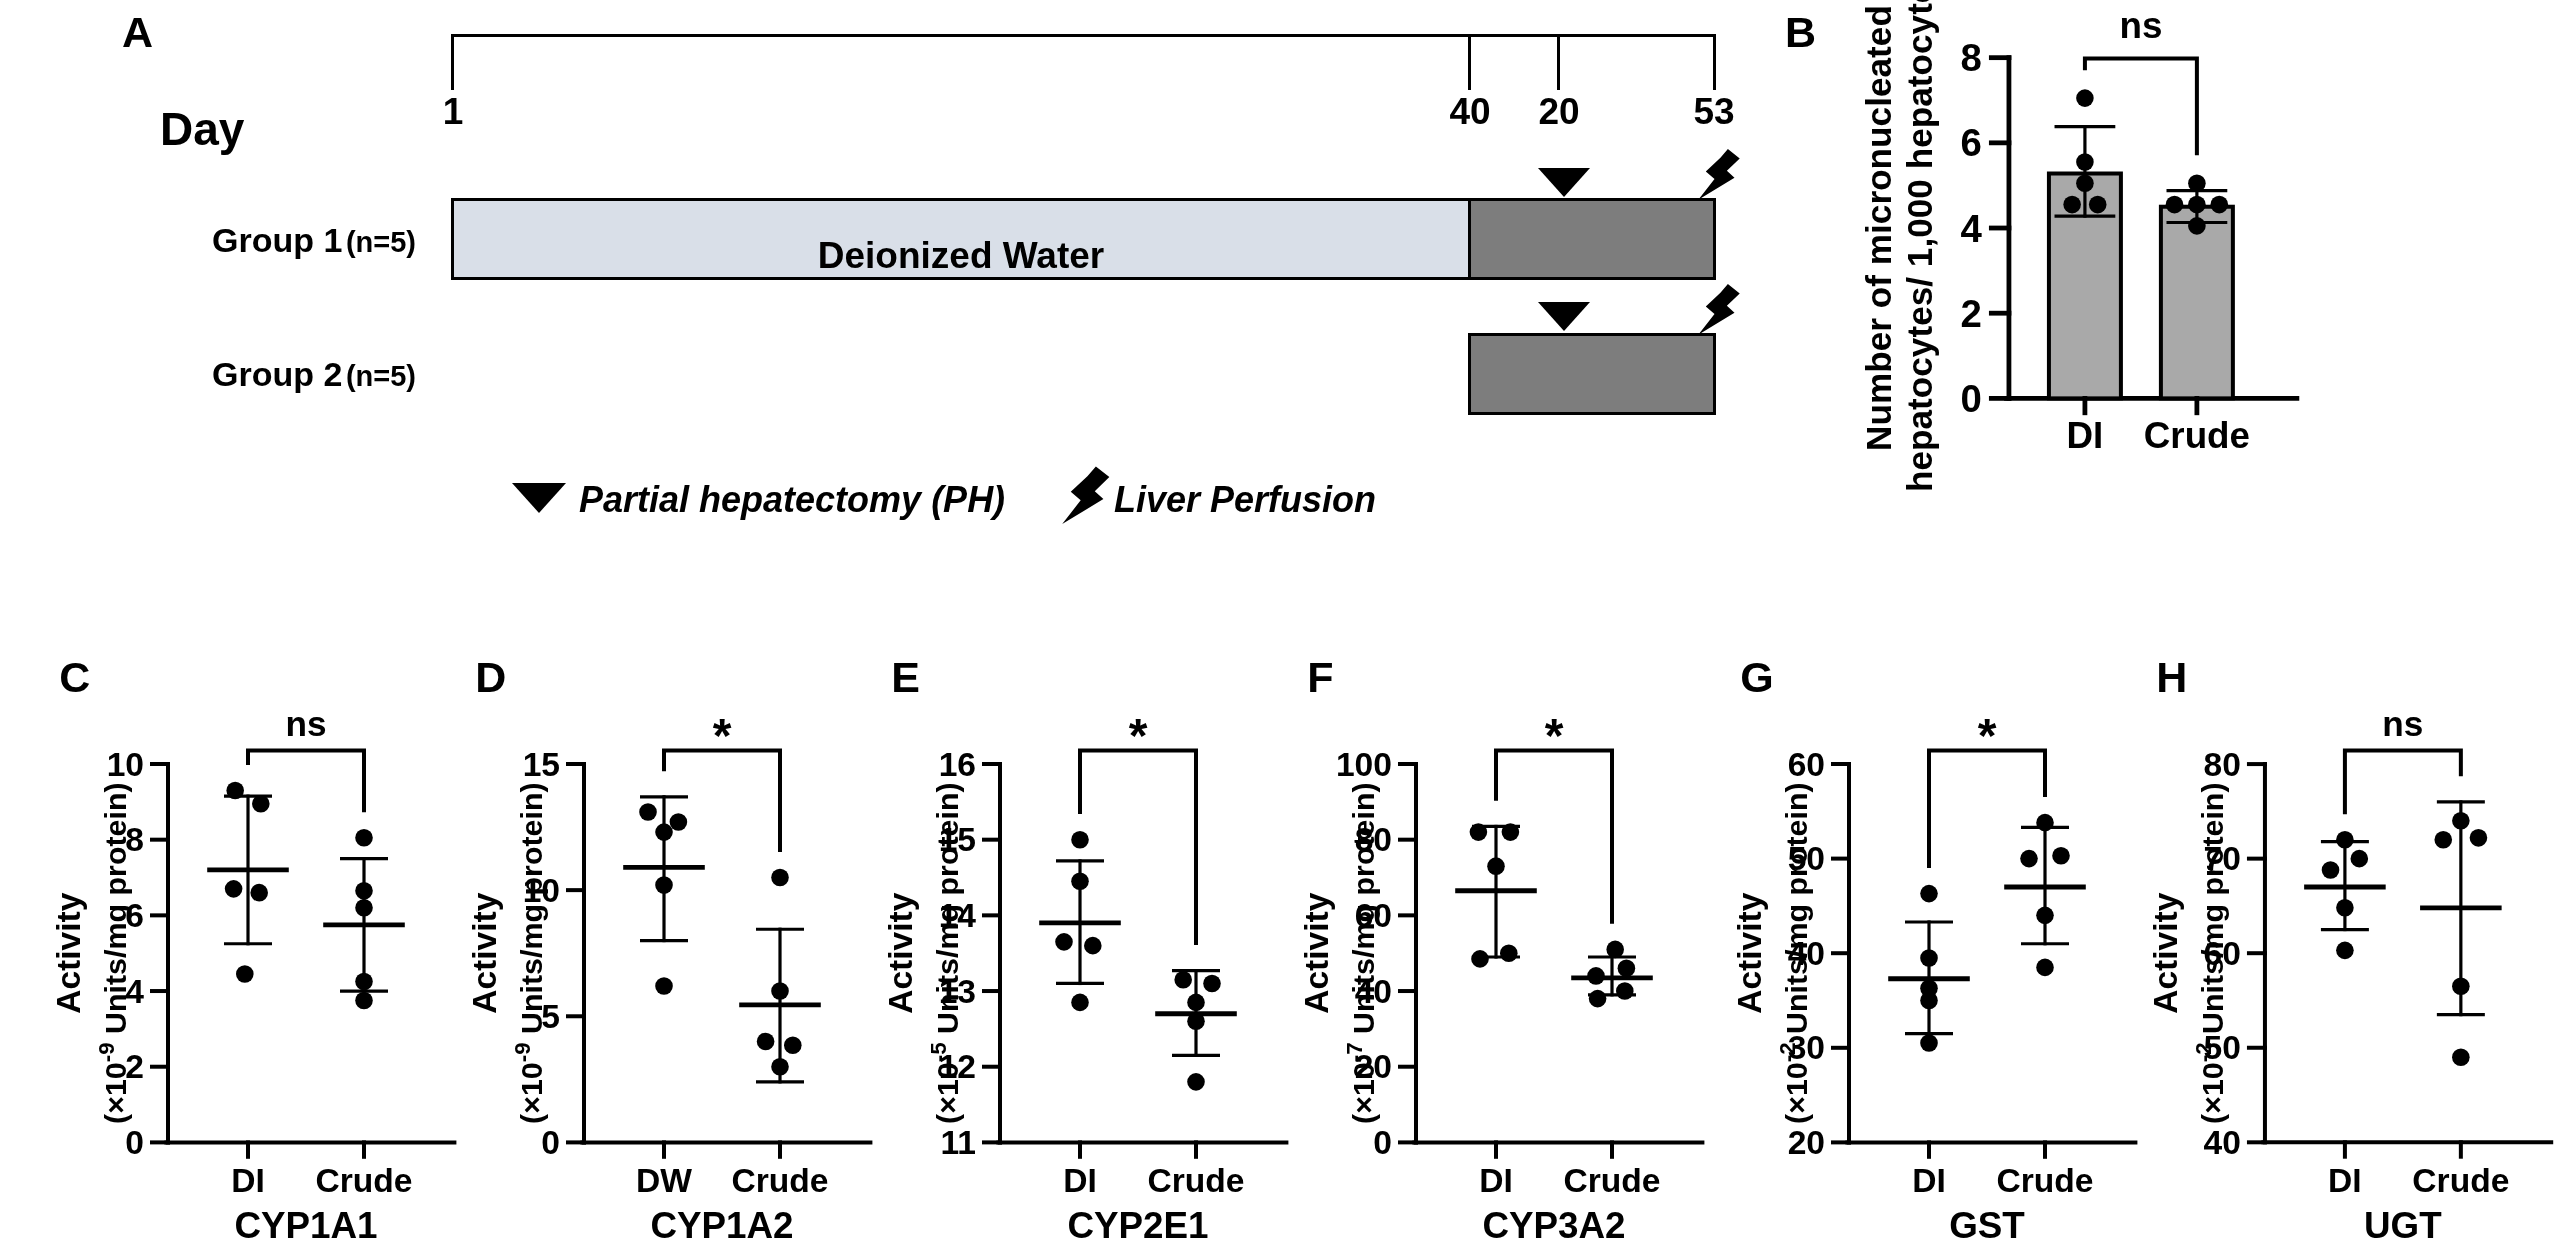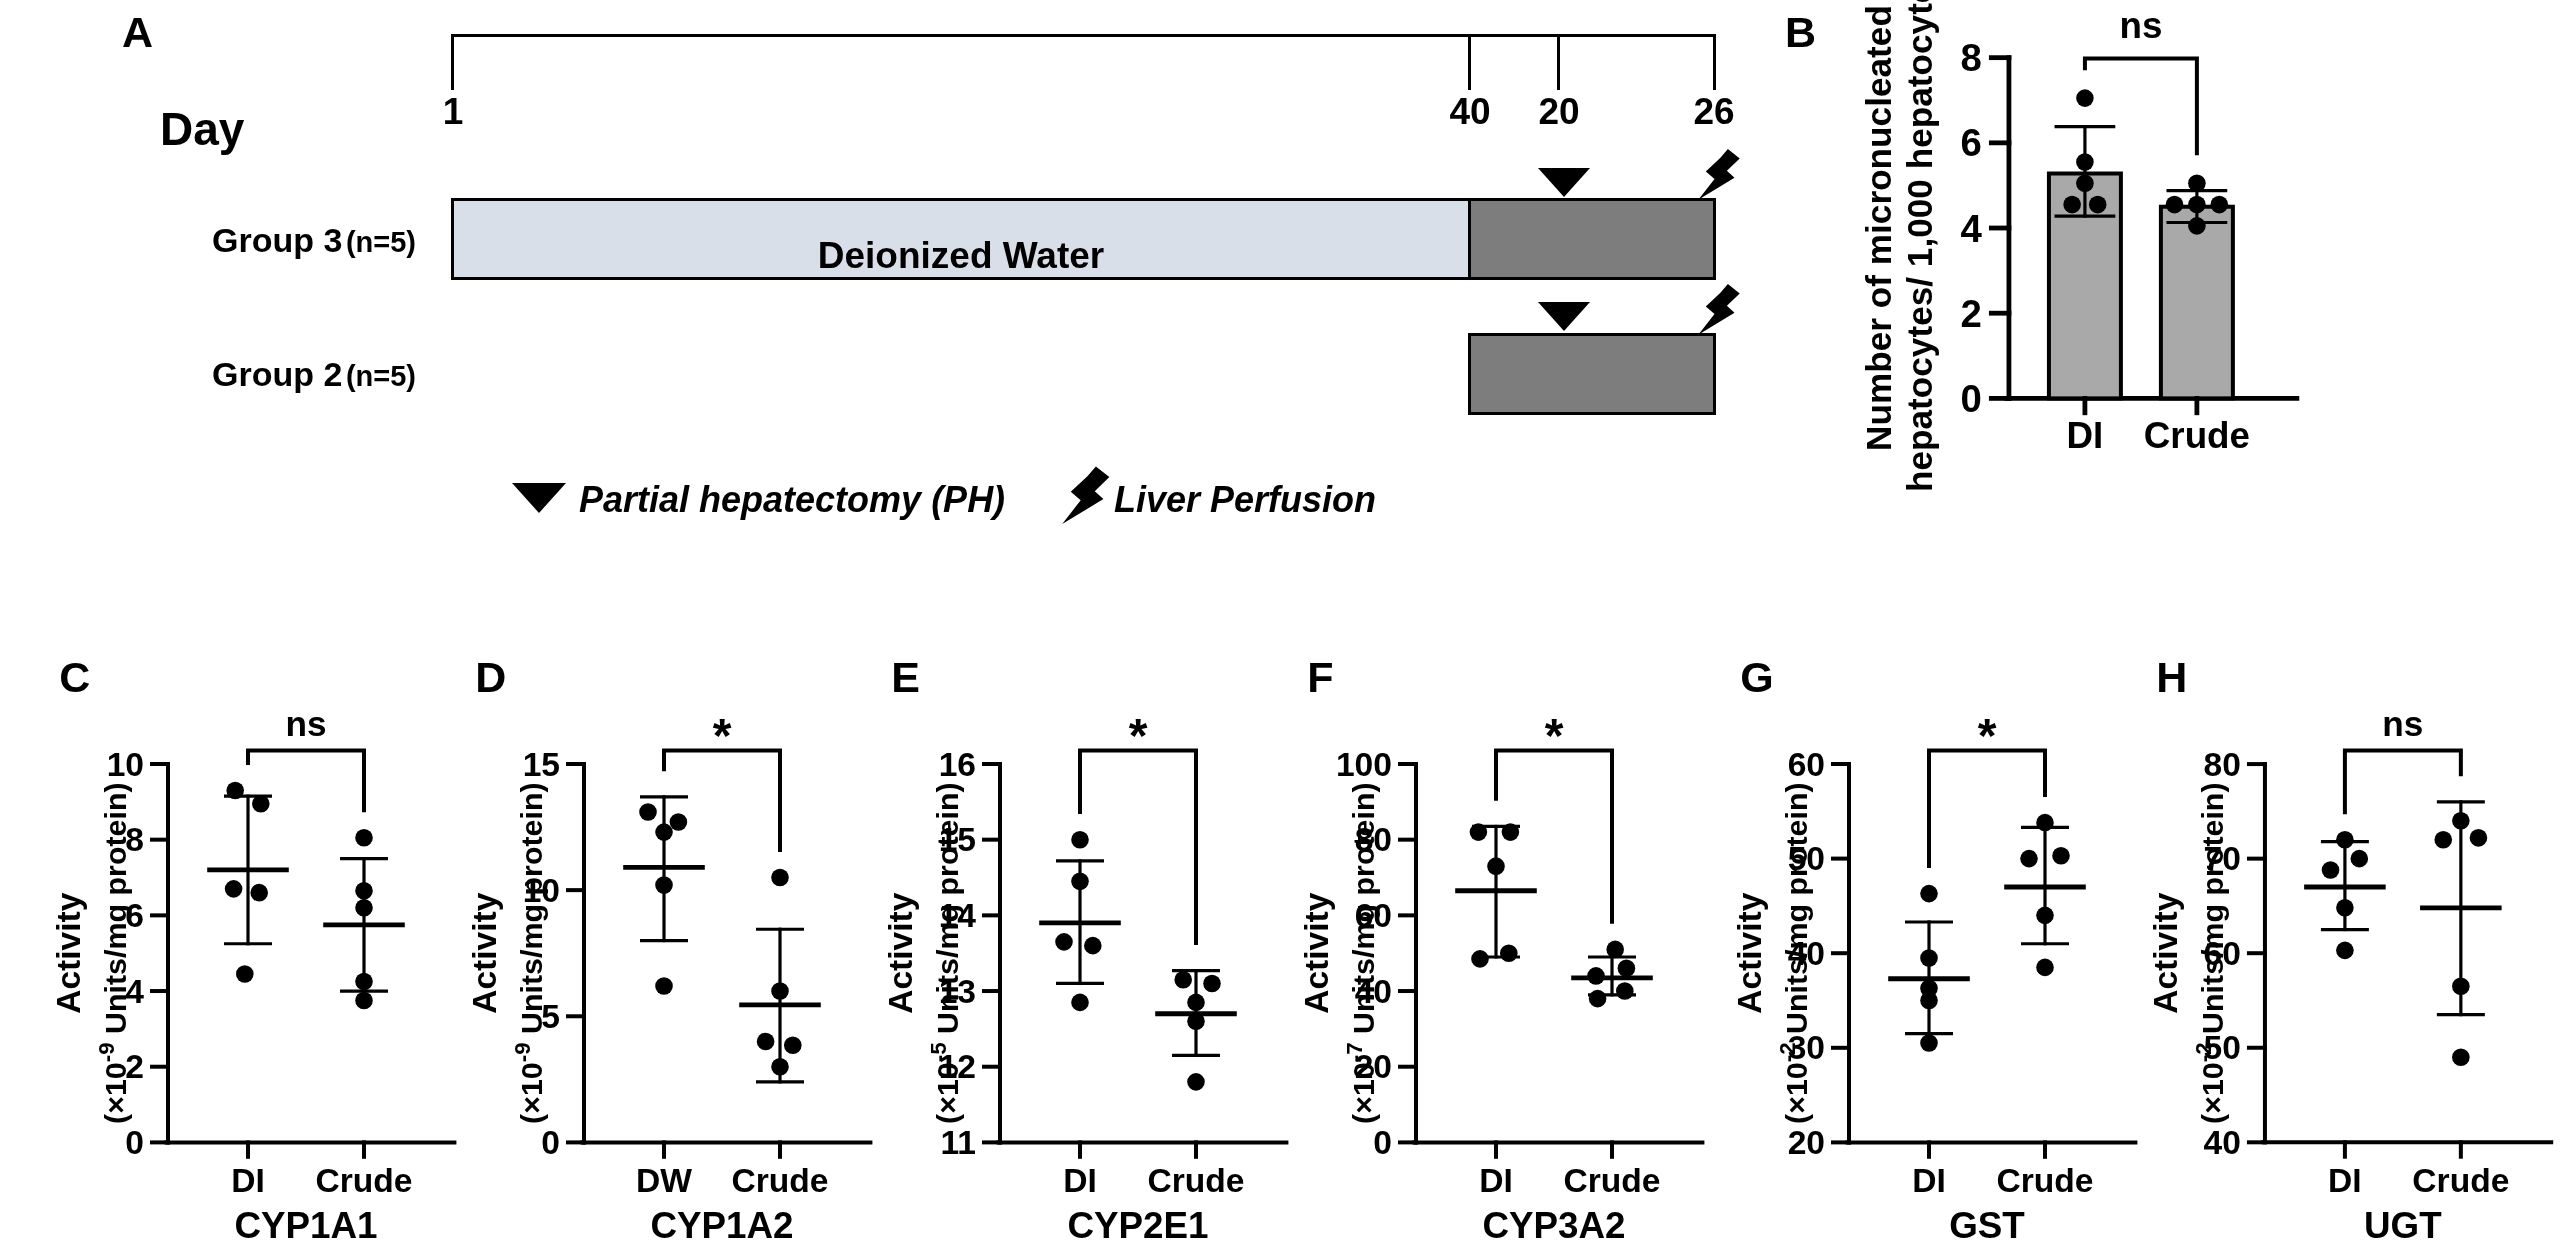--- a/index.html
+++ b/index.html
@@ -33,24 +33,24 @@
     <div class="daylbl" style="left:160px;top:102px;">Day</div>
 
     <div class="hline" style="left:451px;top:34px;width:1264px;height:3.2px;"></div>
     <div class="vline" style="left:451px;top:34px;width:3.2px;height:56px;"></div>
     <div class="vline" style="left:1468px;top:34px;width:3.2px;height:56px;"></div>
     <div class="vline" style="left:1557px;top:34px;width:3.2px;height:56px;"></div>
     <div class="vline" style="left:1713px;top:34px;width:3.2px;height:56px;"></div>
     <div class="daynum" style="left:453px;top:91px;">1</div>
     <div class="daynum" style="left:1470px;top:91px;">40</div>
     <div class="daynum" style="left:1559px;top:91px;">20</div>
-    <div class="daynum" style="left:1714px;top:91px;">26</div>
+    <div class="daynum" style="left:1714px;top:91px;">53</div>
 
     <div class="grouplbl" style="left:104px;top:221px;">
-      <span class="gname">Group 3</span>
+      <span class="gname">Group 1</span>
       <span class="gn">(n=5)</span>
     </div>
     <div class="bar" style="left:451px;top:198px;width:1020px;height:82px;background:#d9dfe8;">
       <span class="bartext">Deionized Water</span>
     </div>
     <div class="bar" style="left:1468px;top:198px;width:248px;height:82px;background:#7d7d7d;"></div>
     <div class="tri" style="left:1538px;top:168px;"></div>
     <svg class="abs" style="left:1685px;top:147px;" width="64" height="58" viewBox="0 0 60 96">
       <polygon points="30,0 54,7 42,34 58,40 16,96 28,54 10,48 24,18" fill="#000" transform="rotate(22 30 48)"></polygon>
     </svg>

